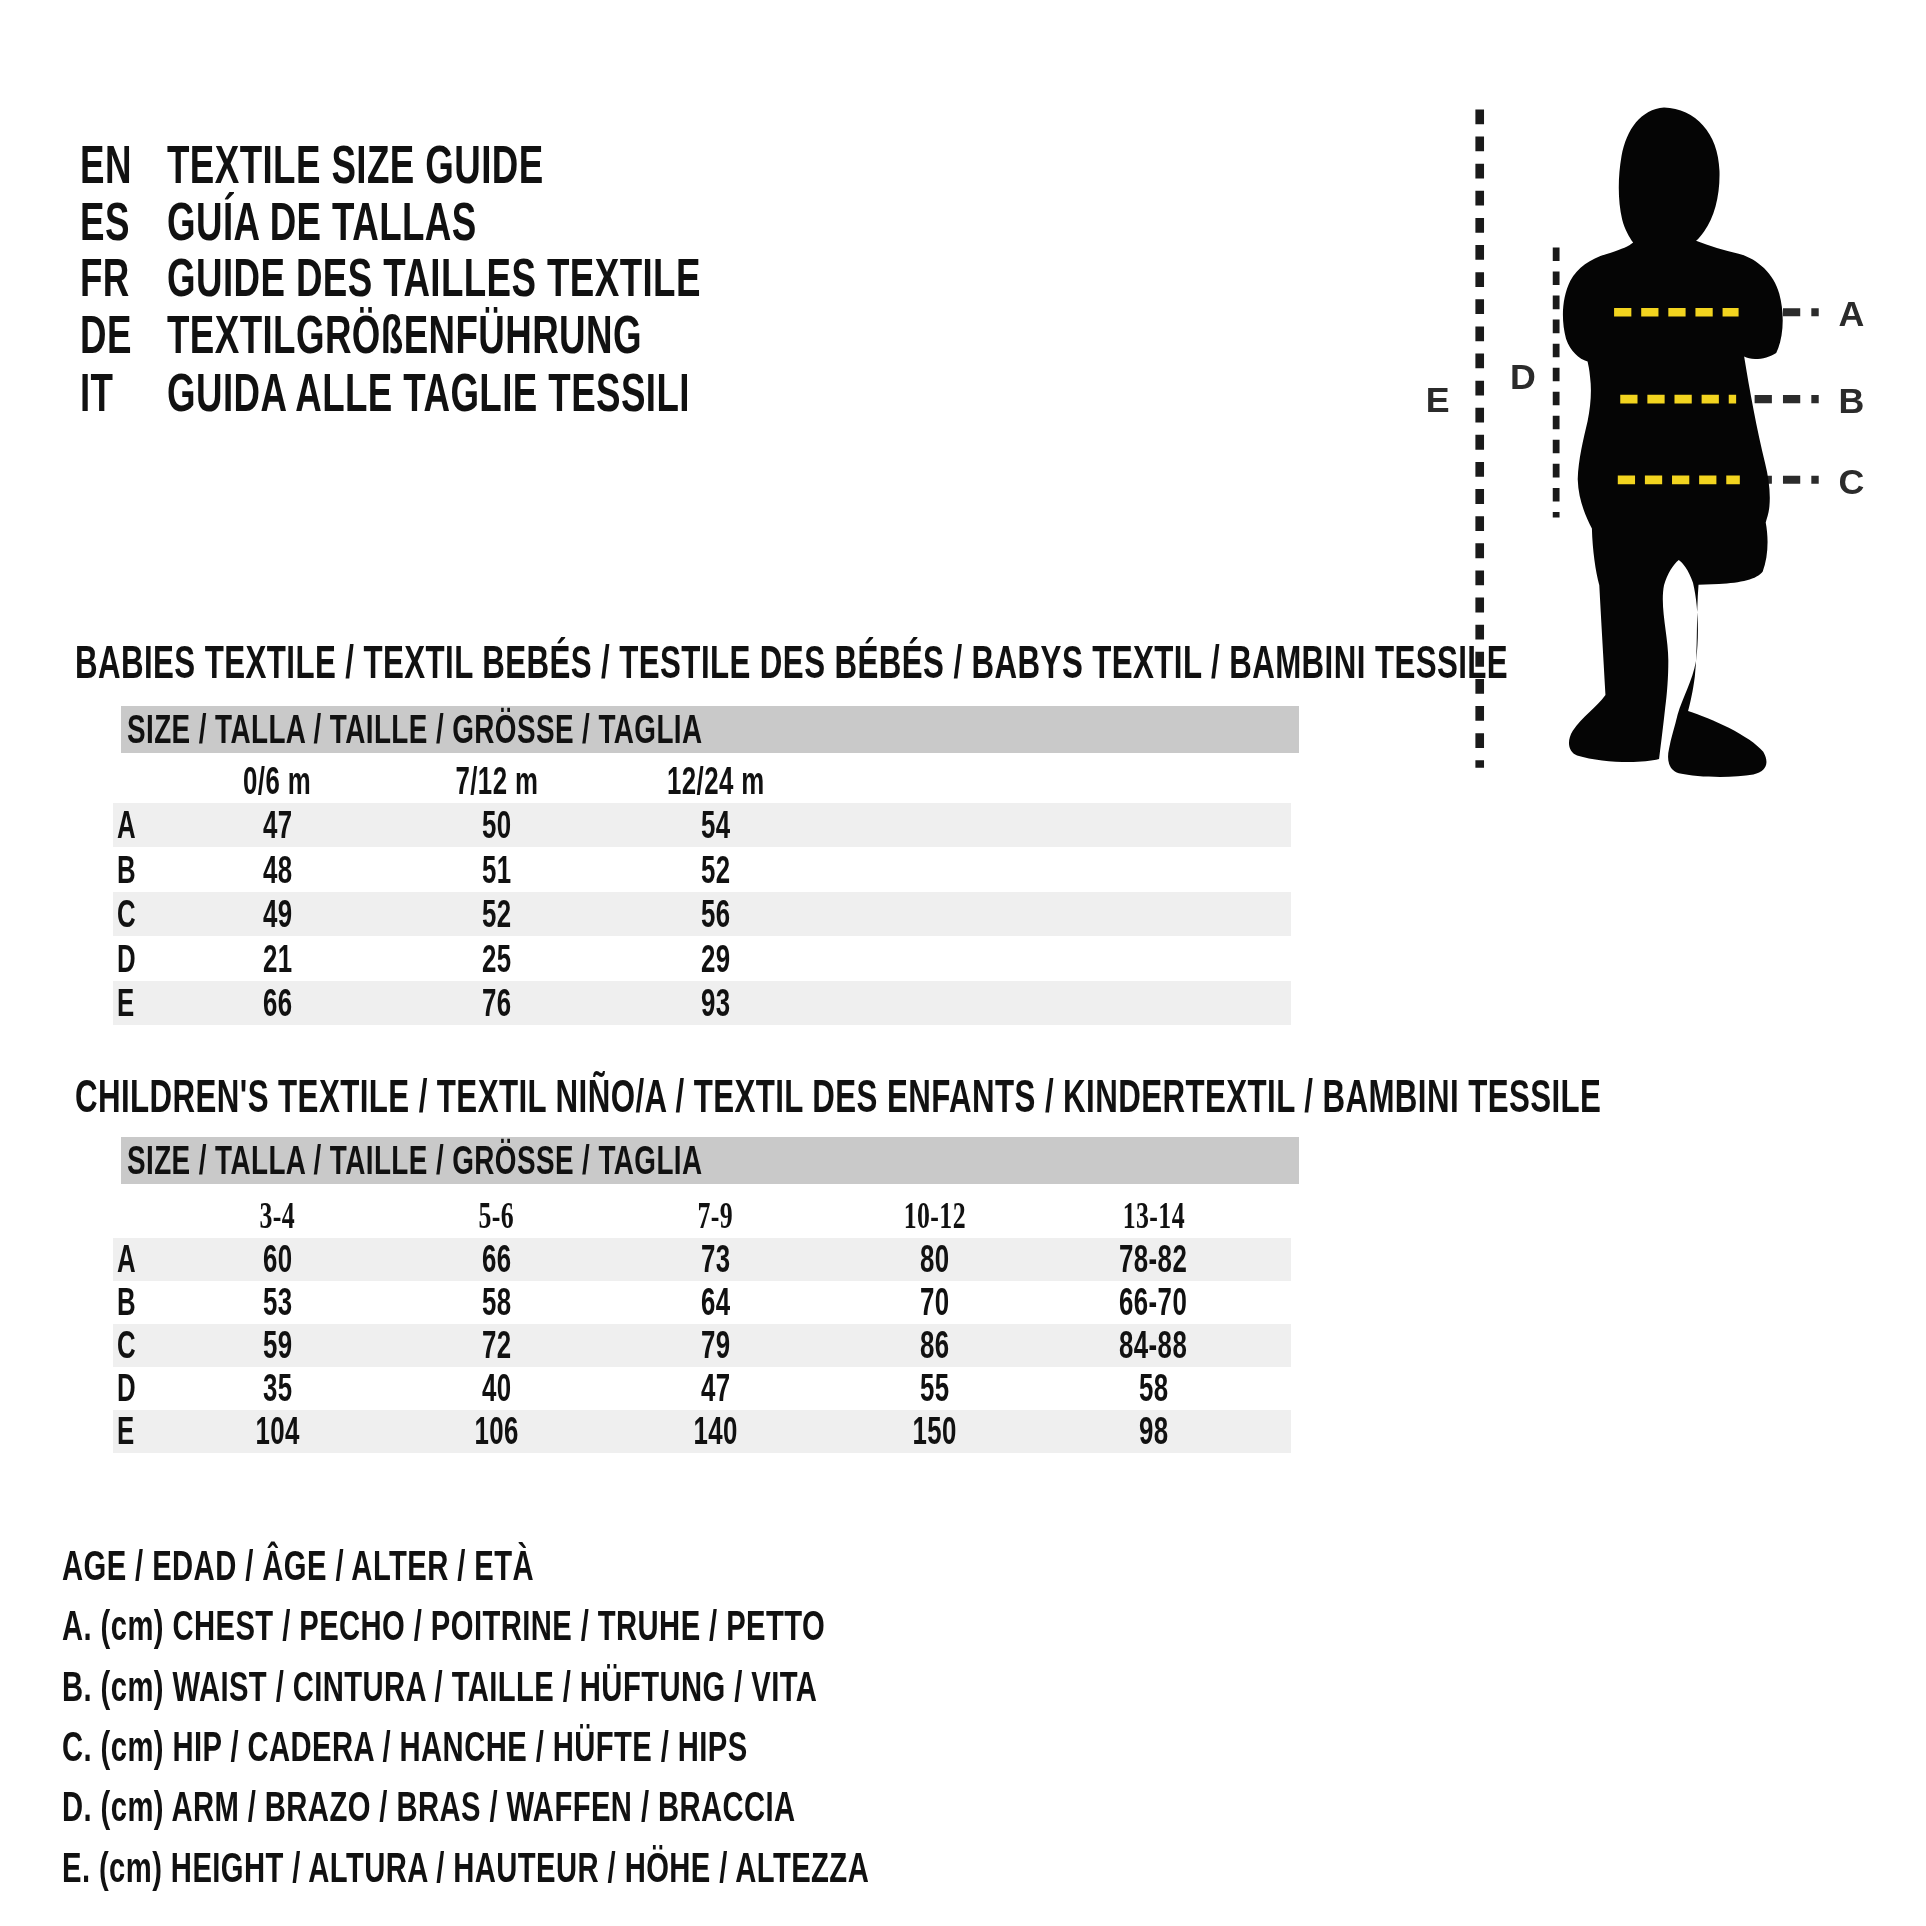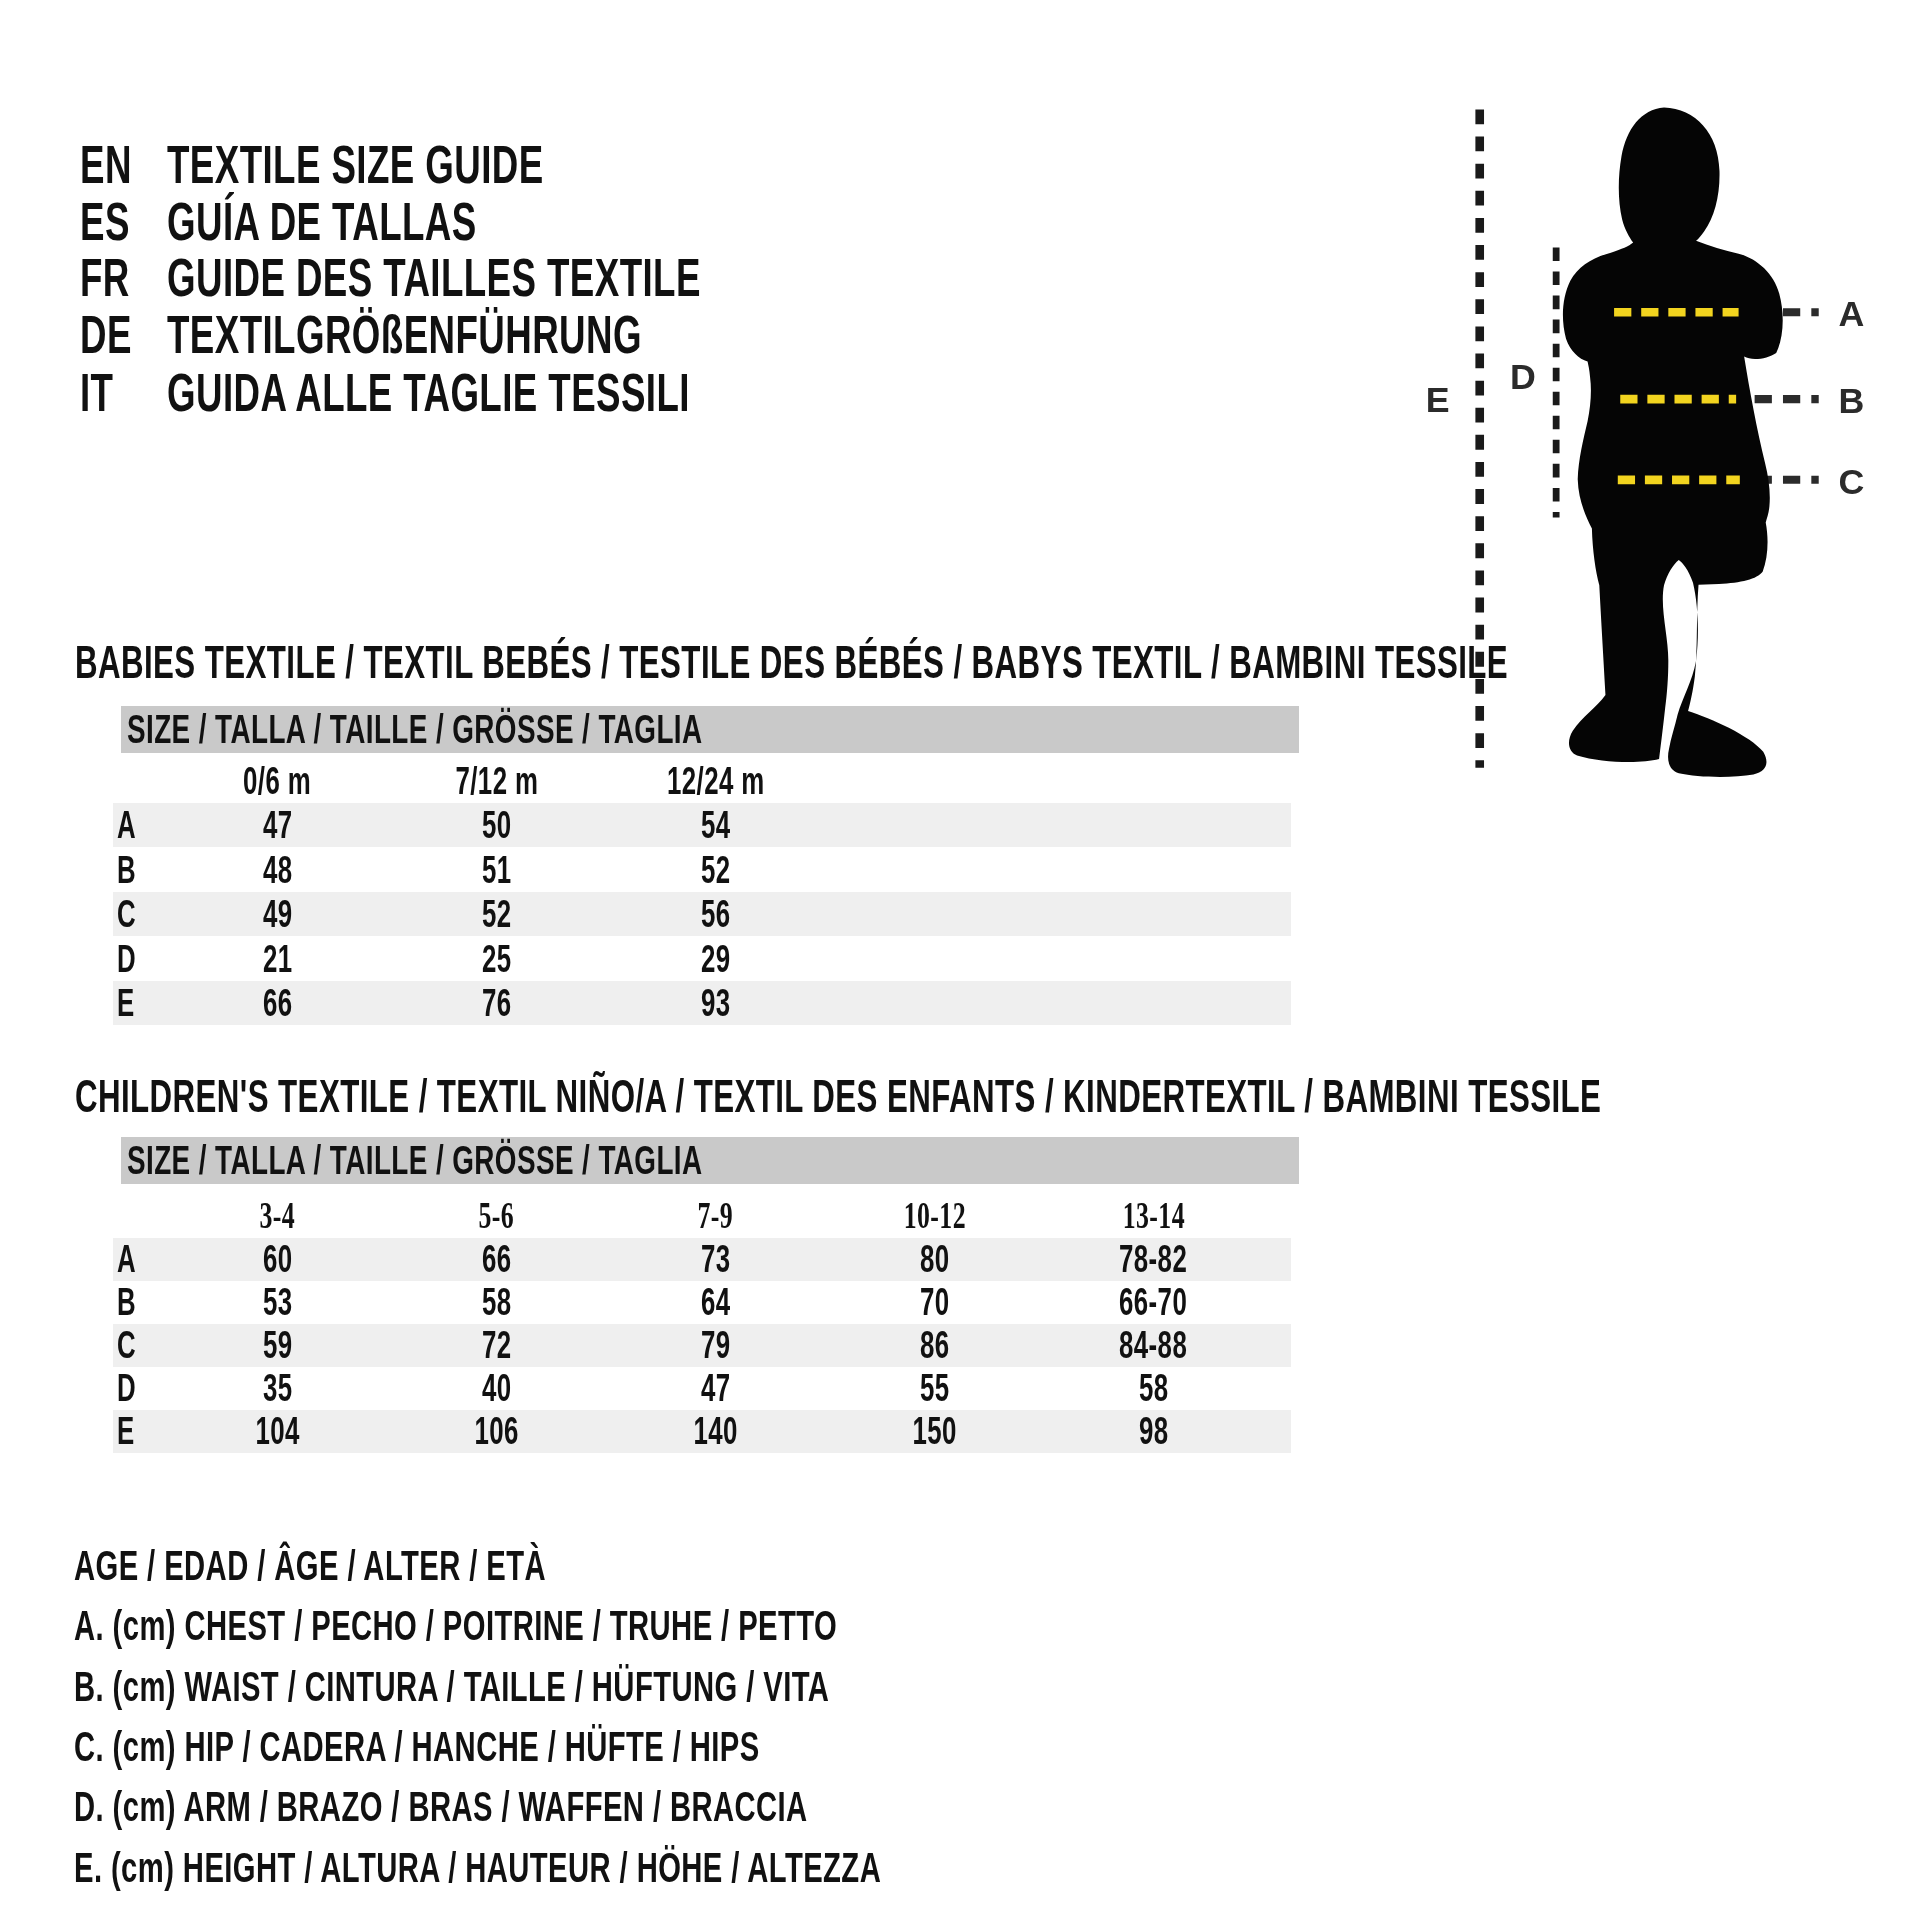--- a/index.html
+++ b/index.html
@@ -30,21 +30,21 @@
     grid-template-columns:55px repeat(5,219px) 1fr;
     align-items:center;font-size:38px;font-weight:700;margin-left:40px;
   }
   .t-row .cell{text-align:center;}
   .t-row .letter{text-align:left;padding-left:3.7px;}
   .stripe{background:#efefef;}
   .h72{height:44px;}
   .h70{height:43px;}
 
   
-  .legend-line{left:74px;height:44px;line-height:44px;font-size:43px;font-weight:700;text-align:right;}
+  .legend-line{left:62px;height:44px;line-height:44px;font-size:43px;font-weight:700;text-align:right;}
 
   svg text{font-family:"Liberation Sans","DejaVu Sans",sans-serif;font-weight:700;}
 </style>
 </head>
 <body>
 
 <div class="abs lang-row" style="top:100px;">
   <span class="lang-code"><span class="cond">EN</span></span><span class="cond">TEXTILE SIZE GUIDE</span>
 </div>
 <div class="abs lang-row" style="top:157px;">

